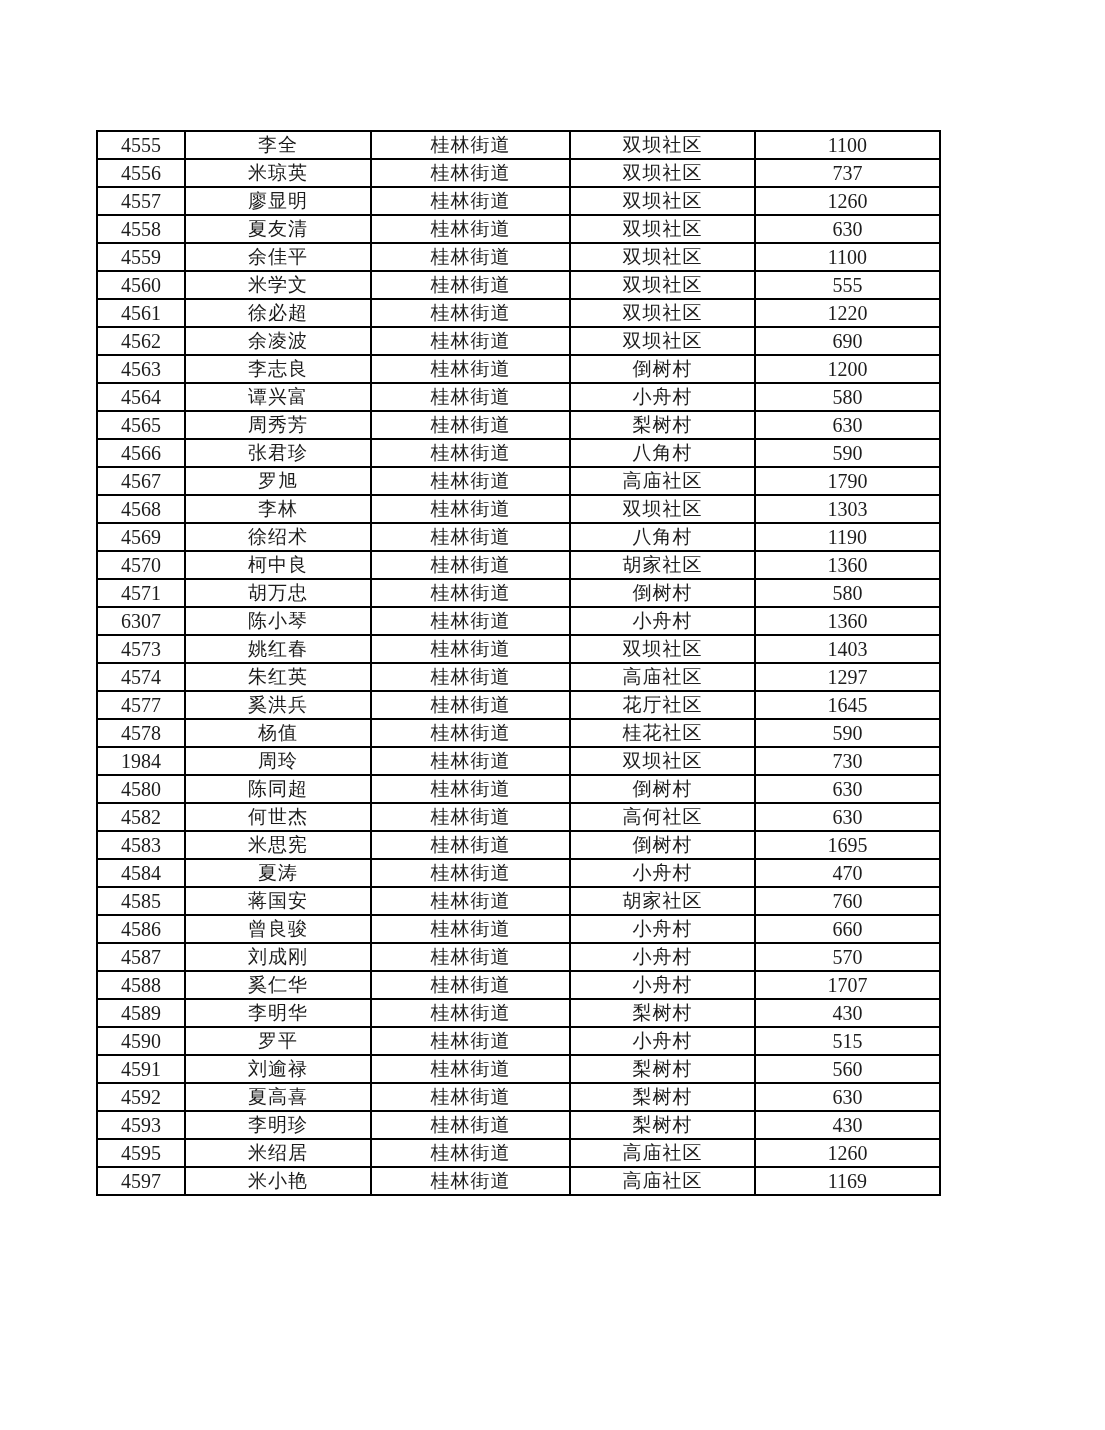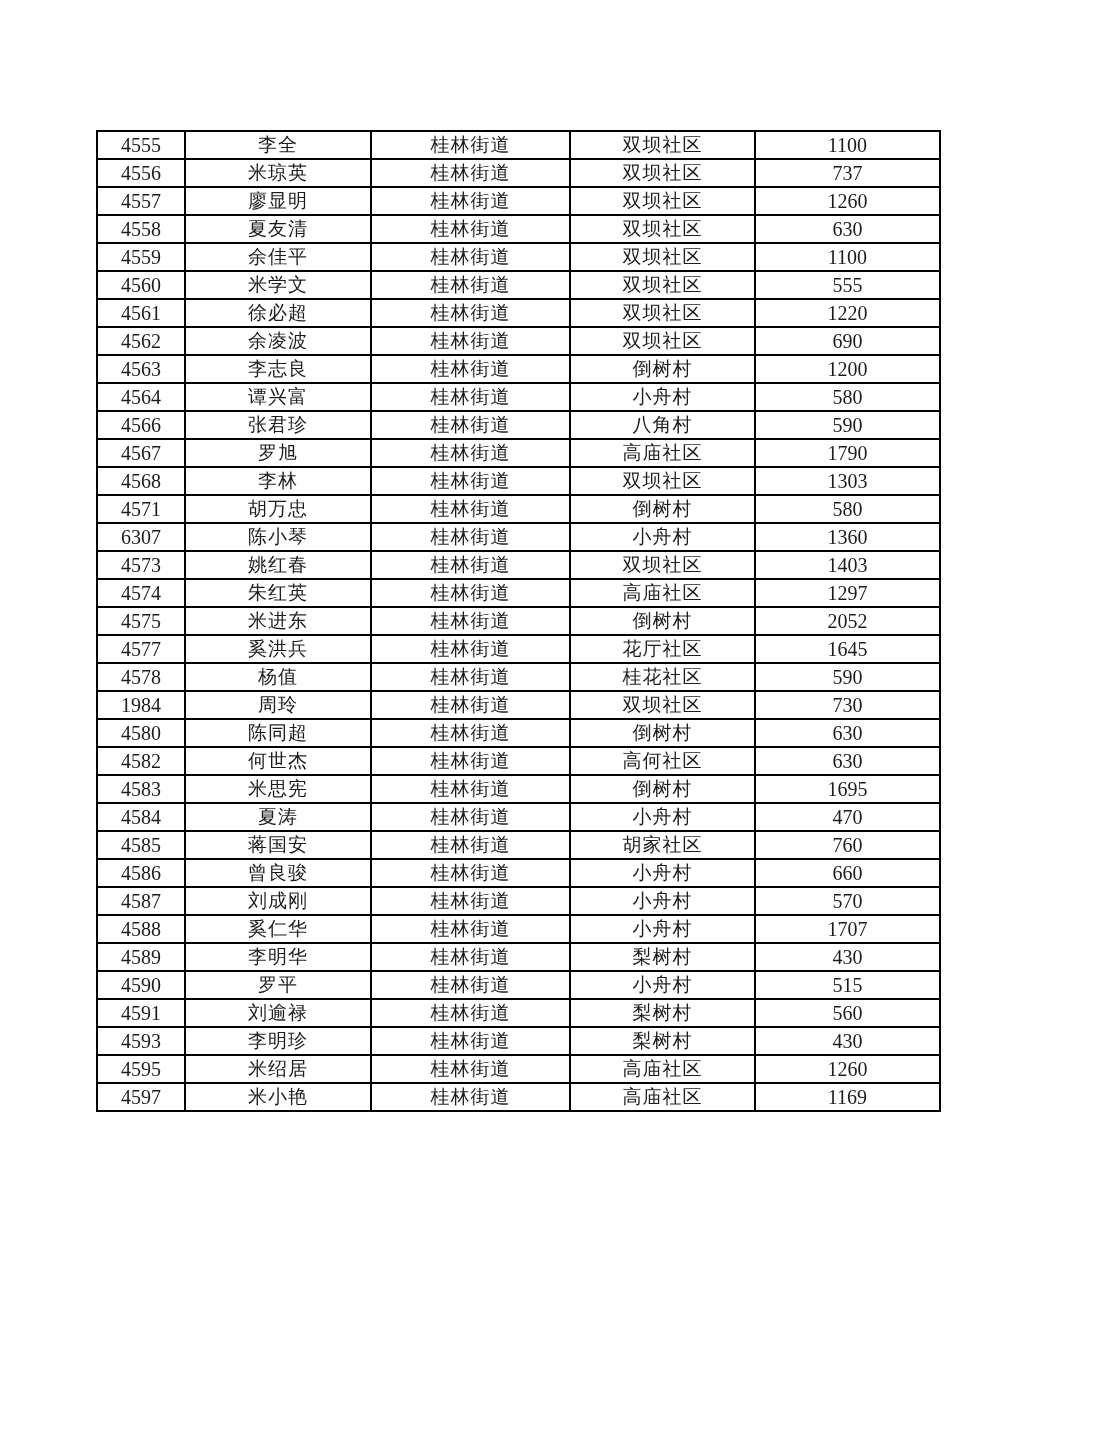--- a/index.html
+++ b/index.html
@@ -132,20 +132,27 @@
   </tr>
 
   <tr>
     <td class="num">4564</td>
     <td>谭兴富</td>
     <td>桂林街道</td>
     <td>小舟村</td>
     <td class="num">580</td>
   </tr>
 
+  <tr>
+    <td class="num">4565</td>
+    <td>周秀芳</td>
+    <td>桂林街道</td>
+    <td>梨树村</td>
+    <td class="num">630</td>
+  </tr>
 
   <tr>
     <td class="num">4566</td>
     <td>张君珍</td>
     <td>桂林街道</td>
     <td>八角村</td>
     <td class="num">590</td>
   </tr>
 
   <tr>
@@ -157,21 +164,35 @@
   </tr>
 
   <tr>
     <td class="num">4568</td>
     <td>李林</td>
     <td>桂林街道</td>
     <td>双坝社区</td>
     <td class="num">1303</td>
   </tr>
 
-
+  <tr>
+    <td class="num">4569</td>
+    <td>徐绍术</td>
+    <td>桂林街道</td>
+    <td>八角村</td>
+    <td class="num">1190</td>
+  </tr>
+
+  <tr>
+    <td class="num">4570</td>
+    <td>柯中良</td>
+    <td>桂林街道</td>
+    <td>胡家社区</td>
+    <td class="num">1360</td>
+  </tr>
 
   <tr>
     <td class="num">4571</td>
     <td>胡万忠</td>
     <td>桂林街道</td>
     <td>倒树村</td>
     <td class="num">580</td>
   </tr>
 
   <tr>
@@ -191,27 +212,20 @@
   </tr>
 
   <tr>
     <td class="num">4574</td>
     <td>朱红英</td>
     <td>桂林街道</td>
     <td>高庙社区</td>
     <td class="num">1297</td>
   </tr>
 
-  <tr>
-    <td class="num">4575</td>
-    <td>米进东</td>
-    <td>桂林街道</td>
-    <td>倒树村</td>
-    <td class="num">2052</td>
-  </tr>
 
 
   <tr>
     <td class="num">4577</td>
     <td>奚洪兵</td>
     <td>桂林街道</td>
     <td>花厅社区</td>
     <td class="num">1645</td>
   </tr>
 
@@ -313,20 +327,27 @@
   </tr>
 
   <tr>
     <td class="num">4591</td>
     <td>刘逾禄</td>
     <td>桂林街道</td>
     <td>梨树村</td>
     <td class="num">560</td>
   </tr>
 
+  <tr>
+    <td class="num">4592</td>
+    <td>夏高喜</td>
+    <td>桂林街道</td>
+    <td>梨树村</td>
+    <td class="num">630</td>
+  </tr>
 
   <tr>
     <td class="num">4593</td>
     <td>李明珍</td>
     <td>桂林街道</td>
     <td>梨树村</td>
     <td class="num">430</td>
   </tr>
 
 

